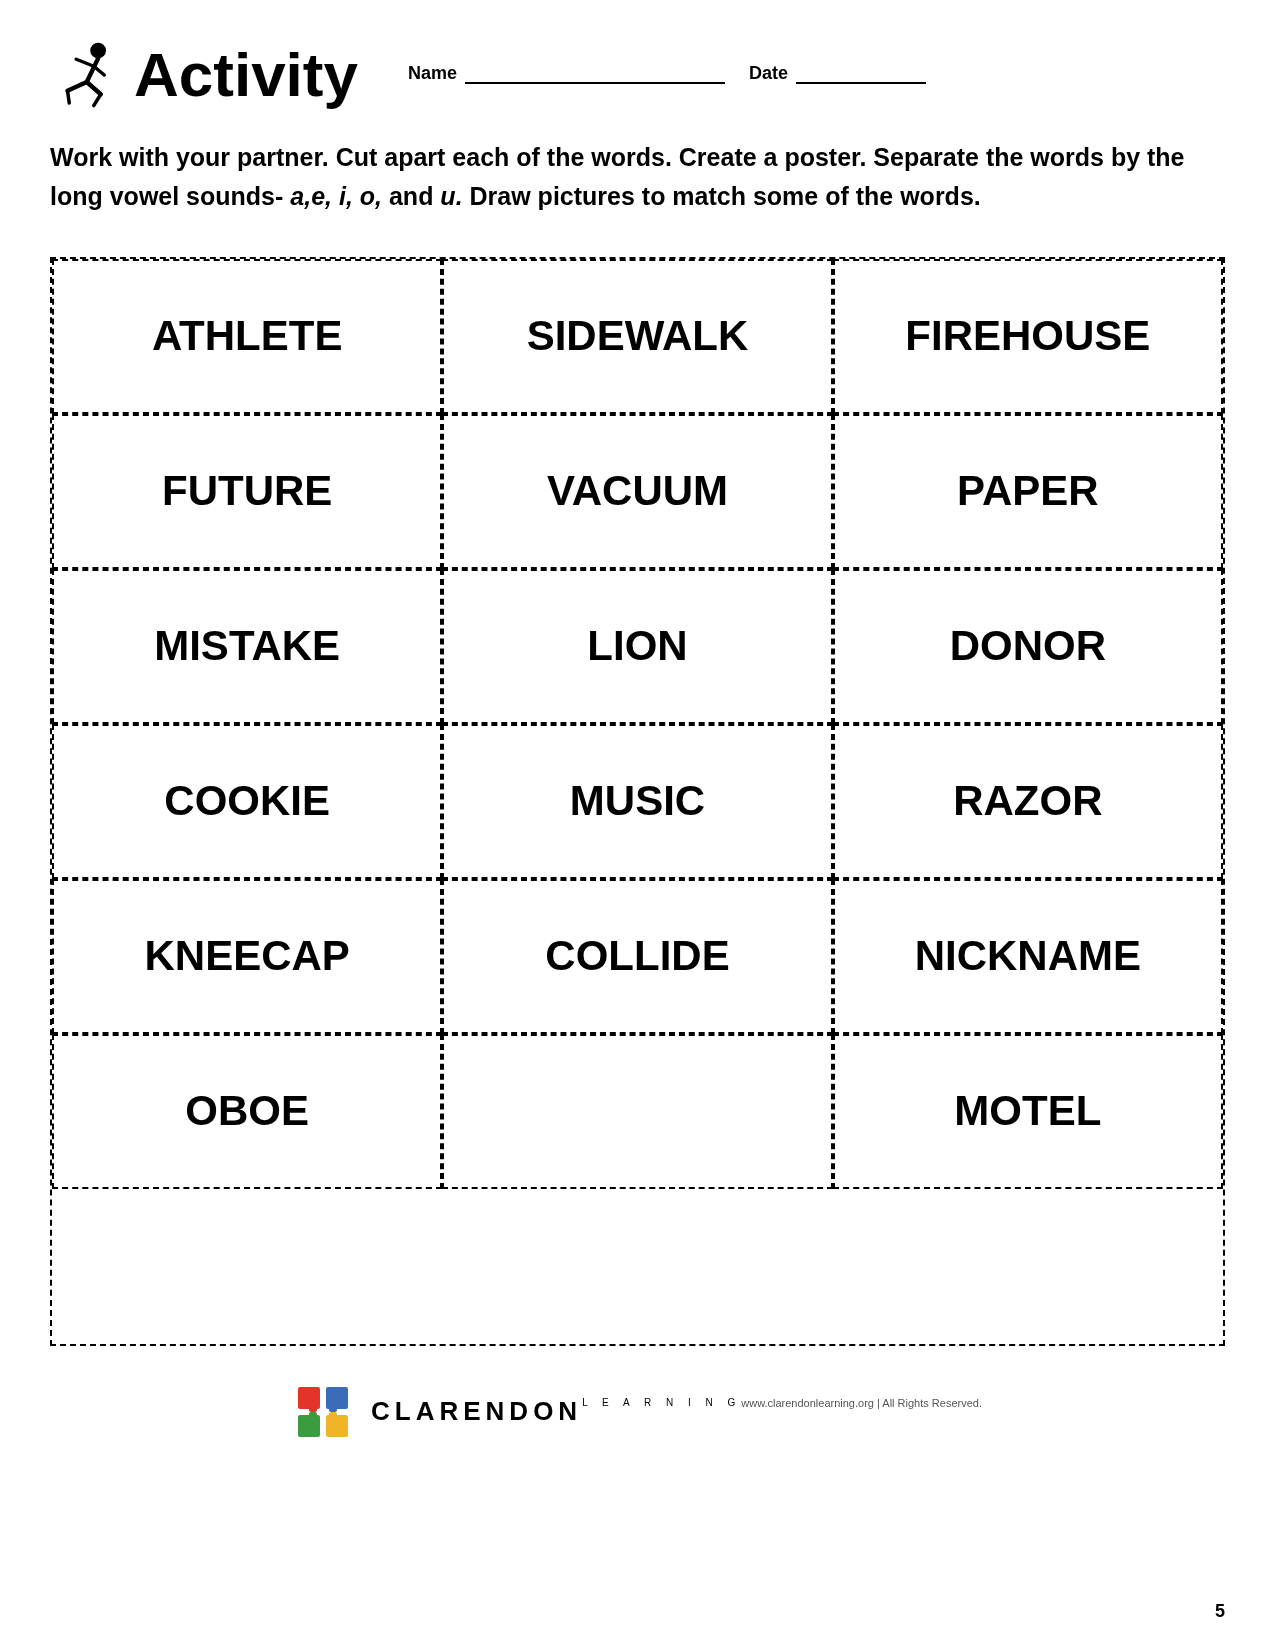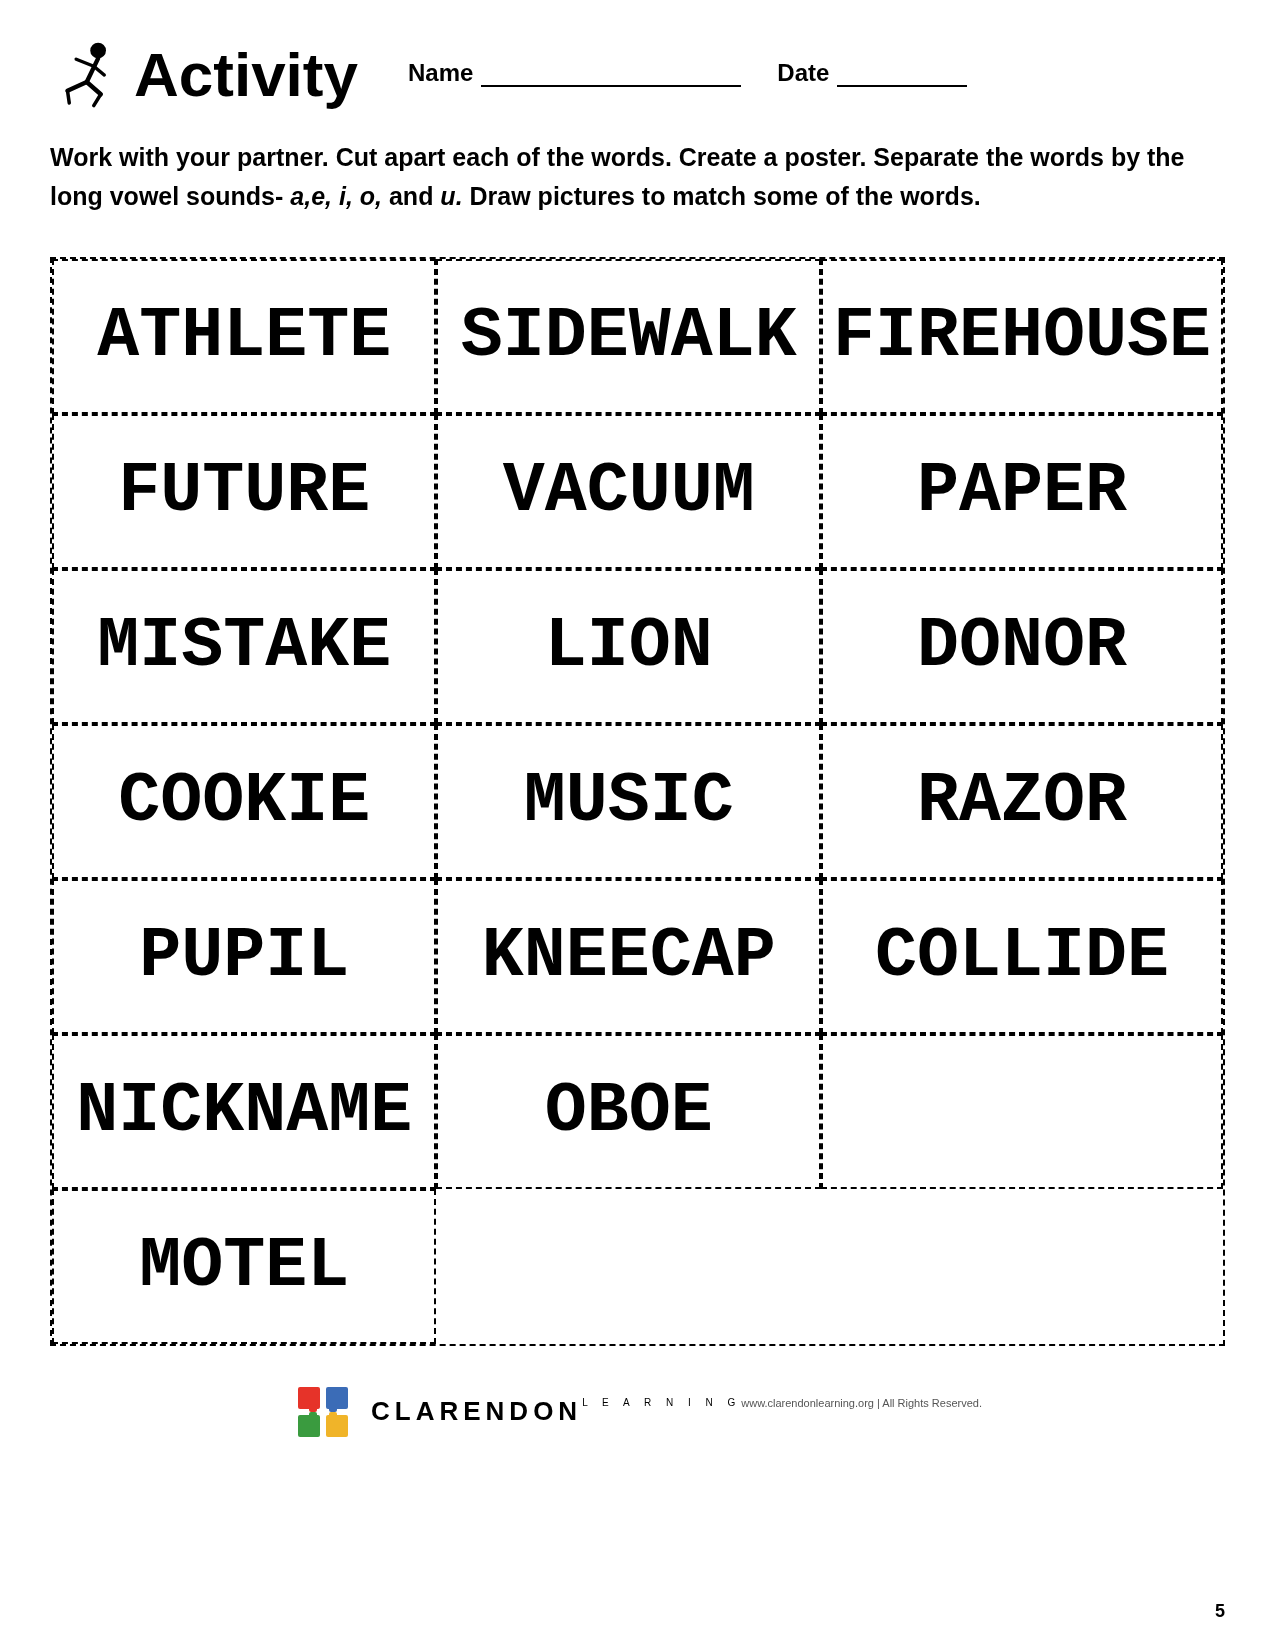--- a/index.html
+++ b/index.html
@@ -36,22 +36,22 @@
     .activity-title {
       font-size: 62px;
       font-weight: bold;
       margin-right: 50px;
       line-height: 1;
     }
 
     .name-date-row {
       display: flex;
       align-items: flex-start;
-      gap: 36px;
-      font-size: 24px;
+      gap: 24px;
+      font-size: 18px;
       font-weight: bold;
       padding-bottom: 4px;
     }
 
     .name-label, .date-label {
       display: flex;
       align-items: flex-end;
       gap: 8px;
     }
 
@@ -103,25 +103,24 @@
       justify-content: center;
       min-height: 155px;
       padding: 10px;
     }
 
     .word-cell.empty {
       background: #fff;
     }
 
     .word-text {
-      font-size: 70px;
+      font-size: 42px;
       font-weight: bold;
       text-align: center;
       line-height: 1.1;
-      font-family: Liberation Mono, monospace;
     }
 
     
     .footer {
       display: flex;
       align-items: center;
       justify-content: center;
       margin-top: 36px;
       gap: 18px;
     }
@@ -232,23 +231,20 @@
         <span class="word-text">DONOR</span>
       </div>
       <div class="word-cell">
         <span class="word-text">COOKIE</span>
       </div>
       <div class="word-cell">
         <span class="word-text">MUSIC</span>
       </div>
       <div class="word-cell">
         <span class="word-text">RAZOR</span>
-      </div>
-      <div class="word-cell">
-        <span class="word-text">PUPIL</span>
       </div>
       <div class="word-cell">
         <span class="word-text">KNEECAP</span>
       </div>
       <div class="word-cell">
         <span class="word-text">COLLIDE</span>
       </div>
       <div class="word-cell">
         <span class="word-text">NICKNAME</span>
       </div>

